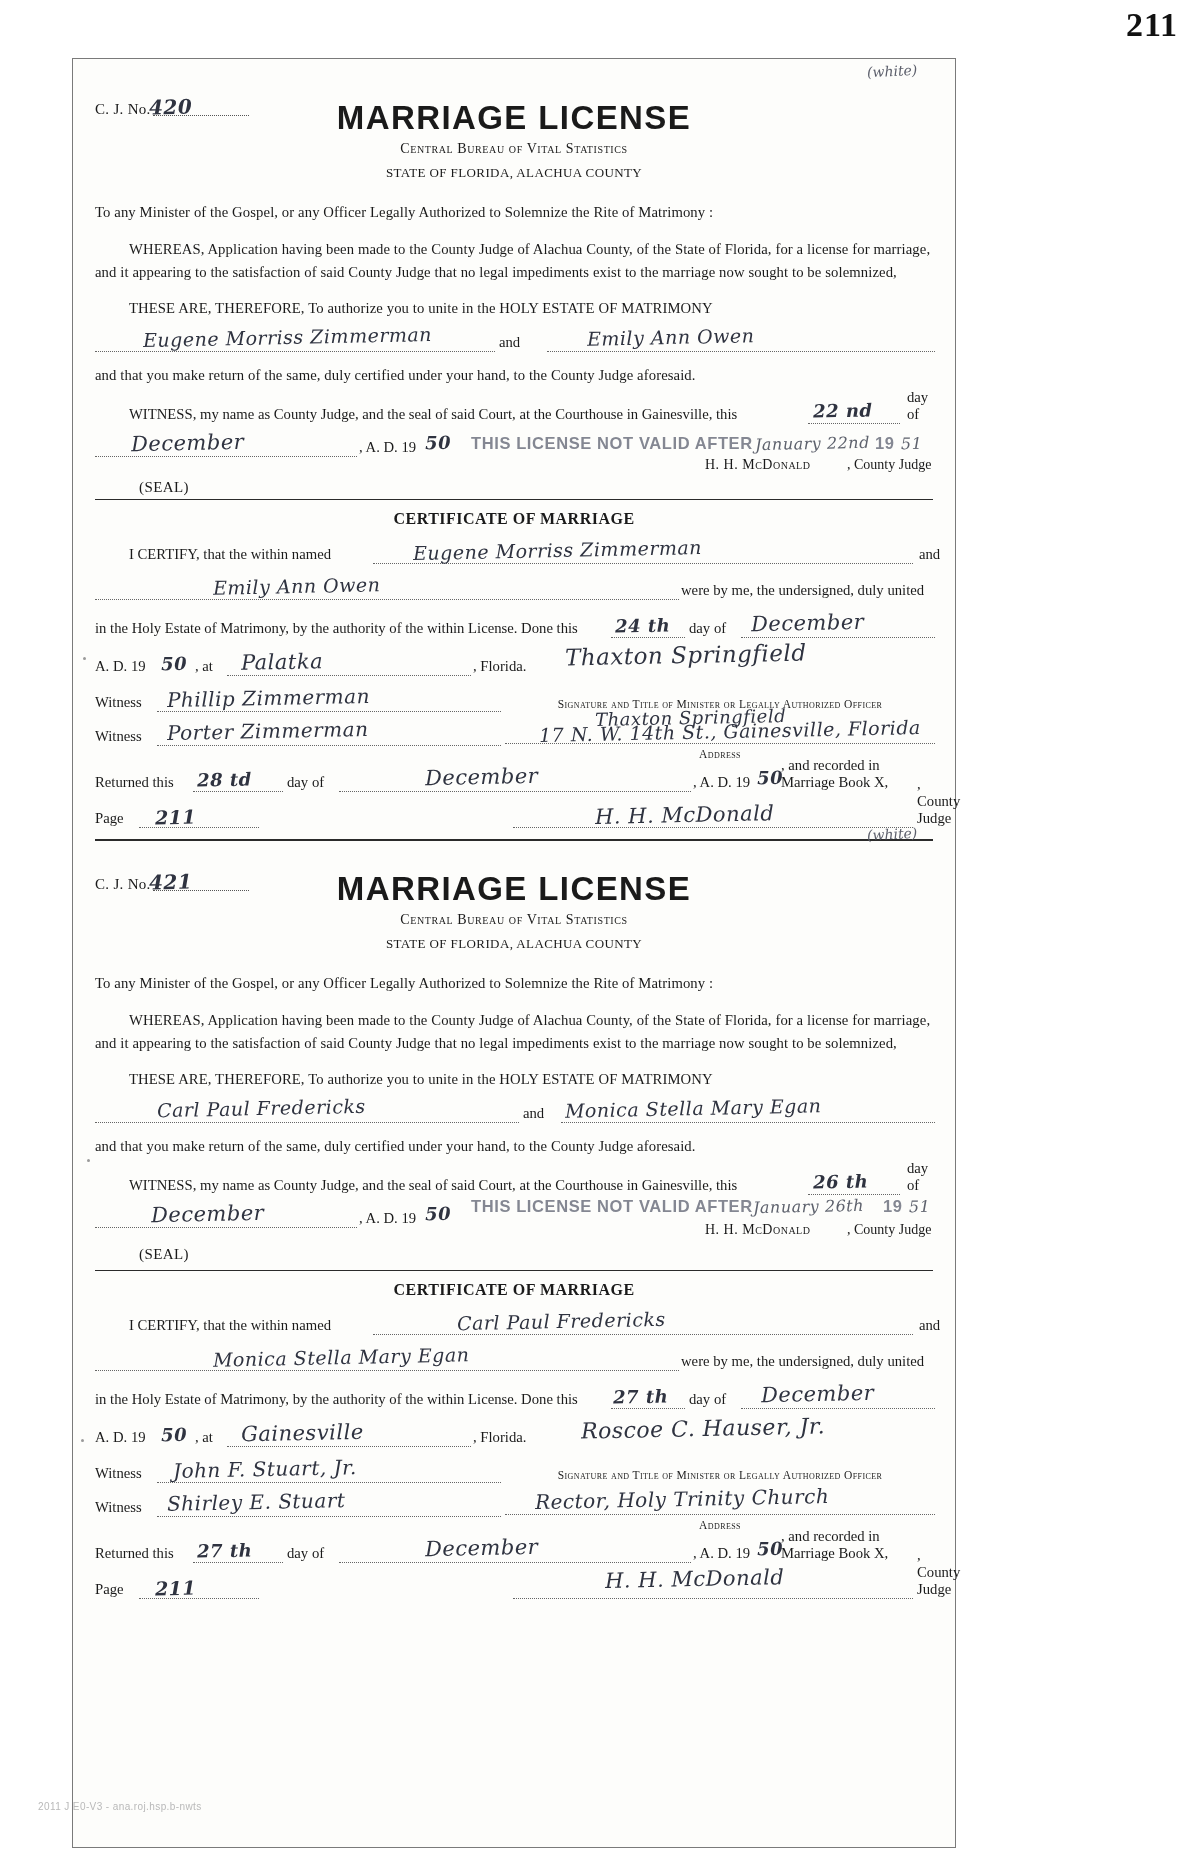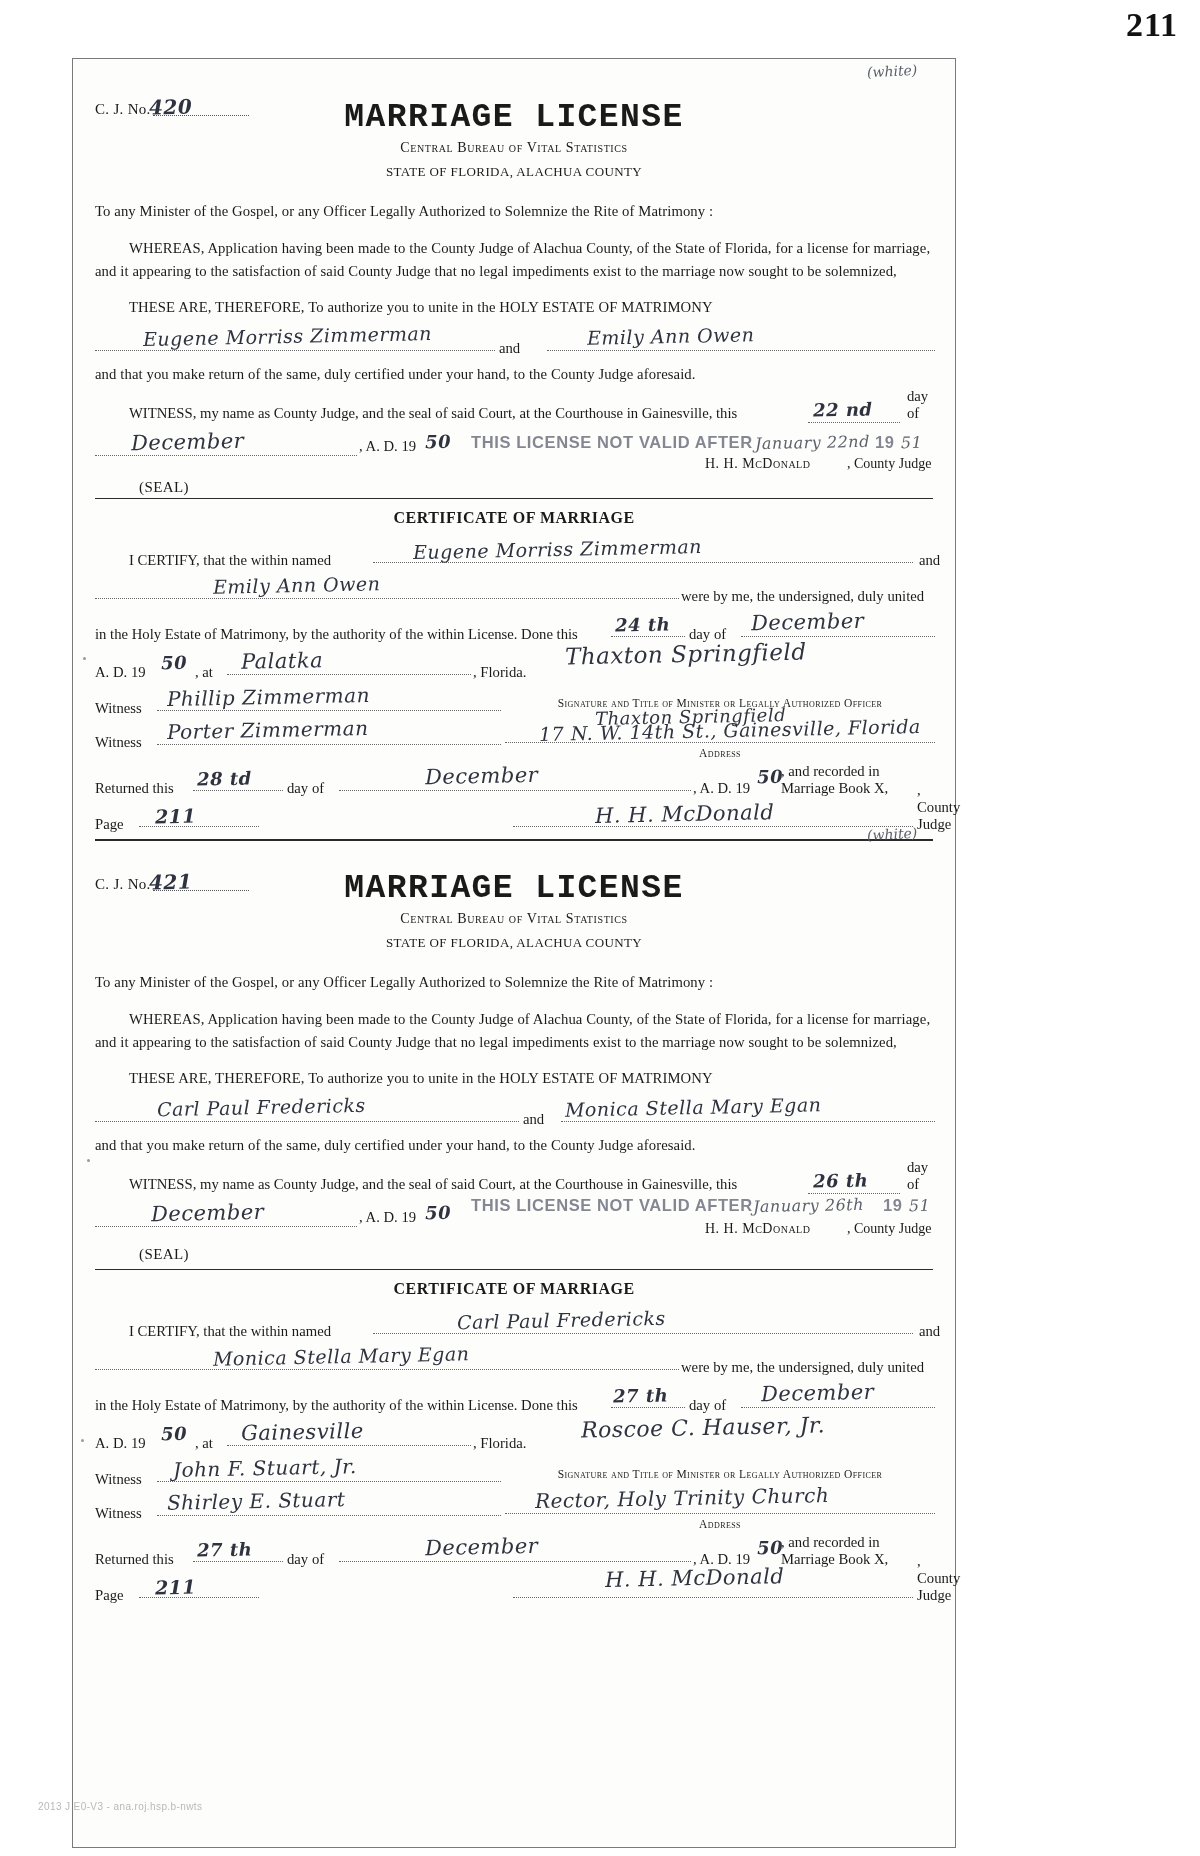--- a/index.html
+++ b/index.html
@@ -87,21 +87,21 @@
     left: 54px;
     top: -6px;
     font-size: 20px;
   }
   h1.title {
     text-align: center;
     font-size: 33px;
     font-weight: bold;
     letter-spacing: 1.4px;
     margin: 2px 0 4px 0;
-    font-family: Liberation Mono, monospace;
+    font-family: Liberation Sans, sans-serif;
   }
   .subtitle {
     text-align: center;
     font-size: 14px;
     letter-spacing: .6px;
     margin-bottom: 8px;
     font-variant: small-caps;
     font-family: "Liberation Serif", serif;
   }
   .state-line {
@@ -131,21 +131,21 @@
   .fill-text {
     position: absolute;
     font-family: "DejaVu Serif", serif;
     font-style: italic;
     color: #2f3340;
     white-space: nowrap;
   }
   .static-inline {
     position: absolute;
     font-size: 14.7px;
-    bottom: 0;
+    bottom: 7px;
   }
   .cert-head {
     text-align: center;
     font-size: 16px;
     font-weight: bold;
     letter-spacing: .5px;
     margin: 10px 0 12px 0;
   }
   .hrule {
     border-top: 1px solid #2b2b2b;
@@ -452,13 +452,13 @@
       <div class="static-inline" style="left:822px;">, County Judge</div>
     </div>
   </div>
 
   <div class="speck" style="left:10px; top:598px;"></div>
   <div class="speck" style="left:14px; top:1100px;"></div>
   <div class="speck" style="left:8px; top:1380px;"></div>
 
 </div>
 
-<div class="watermark">2013  J E0-V3 - ana.roj.hsp.b-nwts</div>
+<div class="watermark">2011  J E0-V3 - ana.roj.hsp.b-nwts</div>
 
 </body></html>

